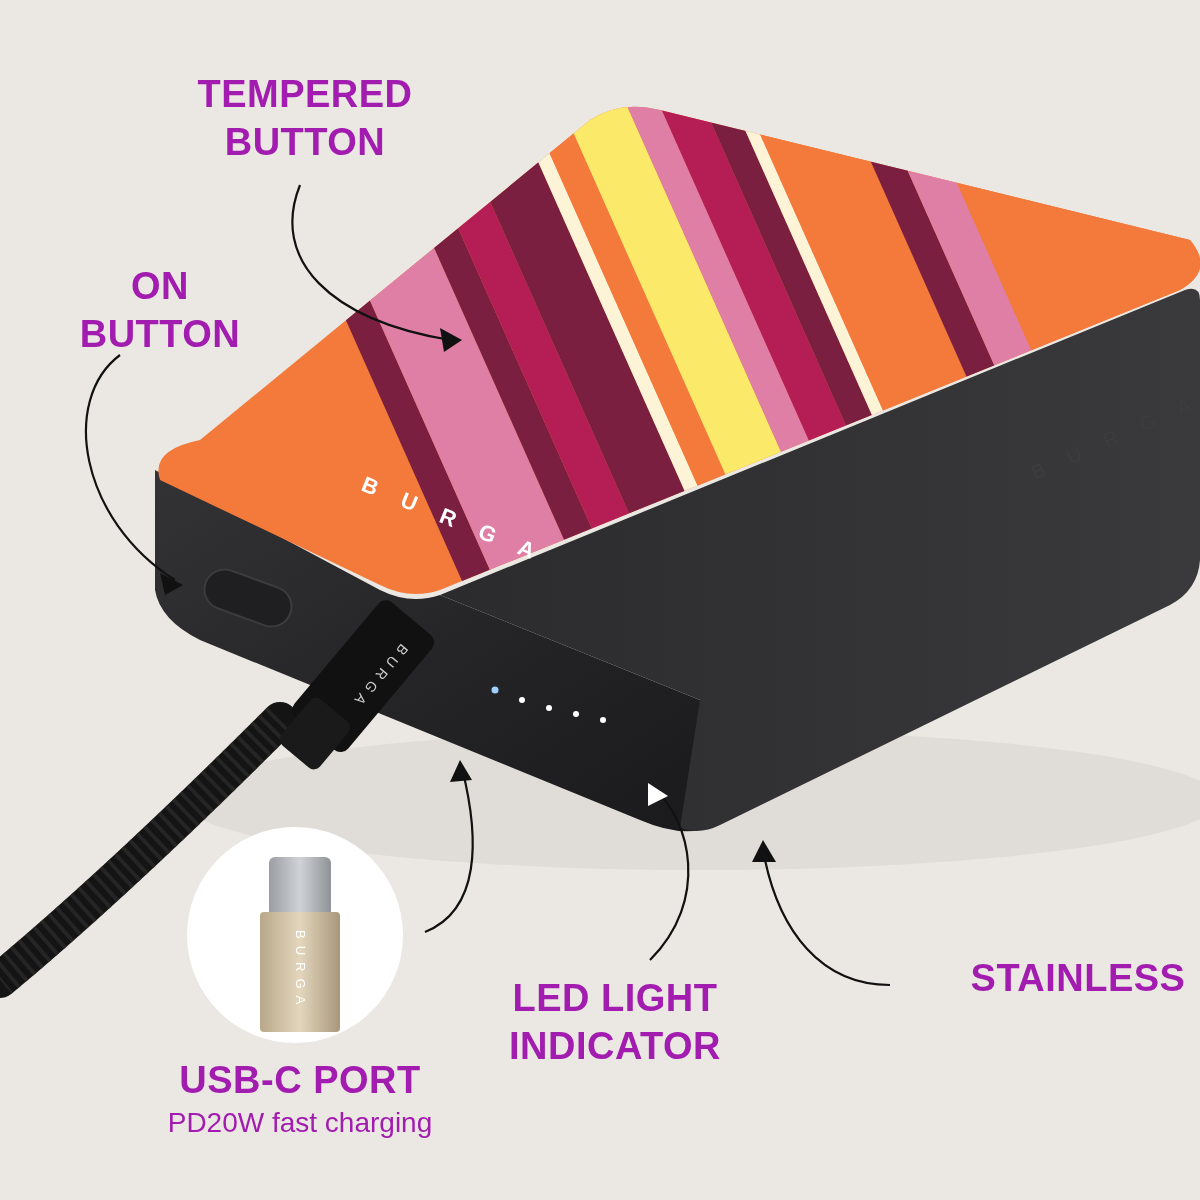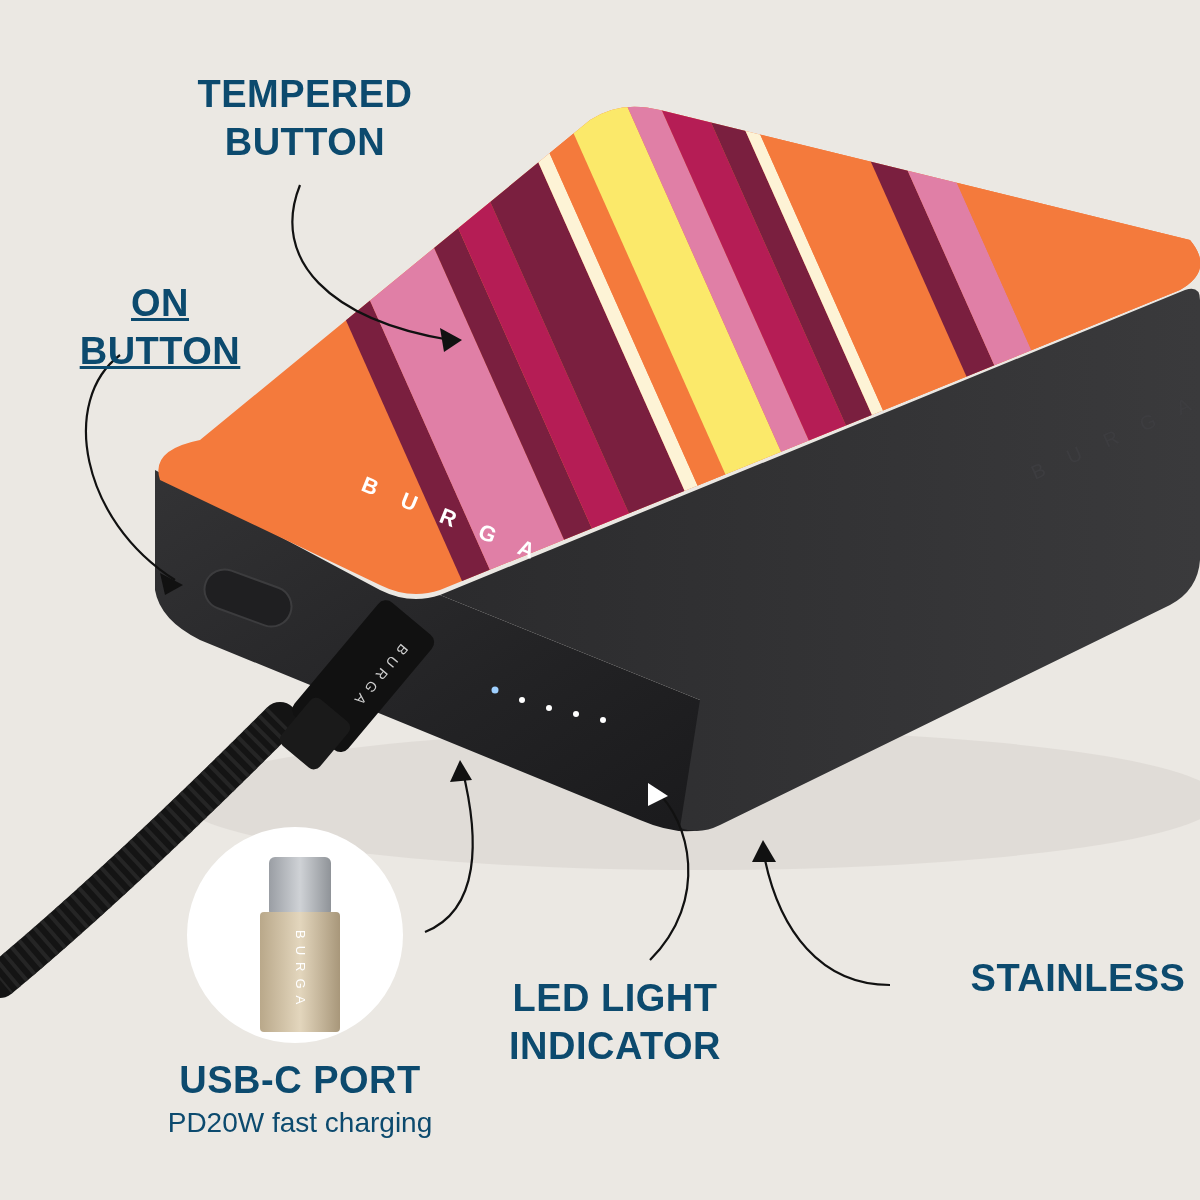--- a/index.html
+++ b/index.html
@@ -1,17 +1,17 @@
 <!DOCTYPE html>
 <html><head>
 <meta charset="utf-8">
 <style>
   html,body{margin:0;padding:0;}
   body{width:1200px;height:1200px;background:#ebe8e3;position:relative;overflow:hidden;font-family:"Liberation Sans",sans-serif;color:#111;}
-  .label{position:absolute;text-align:center;font-weight:700;font-size:38px;line-height:48px;letter-spacing:0.5px;color:#0c4a6e;}
+  .label{position:absolute;text-align:center;font-weight:700;font-size:38px;line-height:48px;letter-spacing:0.5px;color:#a21caf;}
   .sub{display:block;font-weight:400;font-size:28px;line-height:38px;letter-spacing:0;}
   svg.scene{position:absolute;left:0;top:0;}
 </style>
 </head>
 <body>
 
 <svg class="scene" width="1200" height="1200" viewBox="0 0 1200 1200">
   <defs>
     <clipPath id="topClip">
       <path d="M200,440 Q150,450 160,480 L380,585 Q410,600 440,590 L1180,290 Q1215,270 1190,240 L660,110 Q620,100 590,120 Z"></path>
@@ -107,21 +107,21 @@
     <polygon points="648,783 648,806 668,796" fill="#fff"></polygon>
     <polygon points="763,840 752,862 776,862"></polygon>
   </g>
 </svg>
 
 <div class="label" style="left:170px;top:70px;width:270px;">
   <span style="display:block">TEMPERED</span>
   <span style="display:block">BUTTON</span>
 </div>
 
-<div class="label" style="left:60px;top:279px;width:200px;text-decoration:underline;">
+<div class="label" style="left:60px;top:262px;width:200px;">
   <span style="display:block">ON</span>
   <span style="display:block">BUTTON</span>
 </div>
 
 <div class="label" style="left:130px;top:1056px;width:340px;">
   <span style="display:block">USB-C PORT</span>
   <span class="sub">PD20W fast charging</span>
 </div>
 
 <div class="label" style="left:480px;top:974px;width:270px;">

